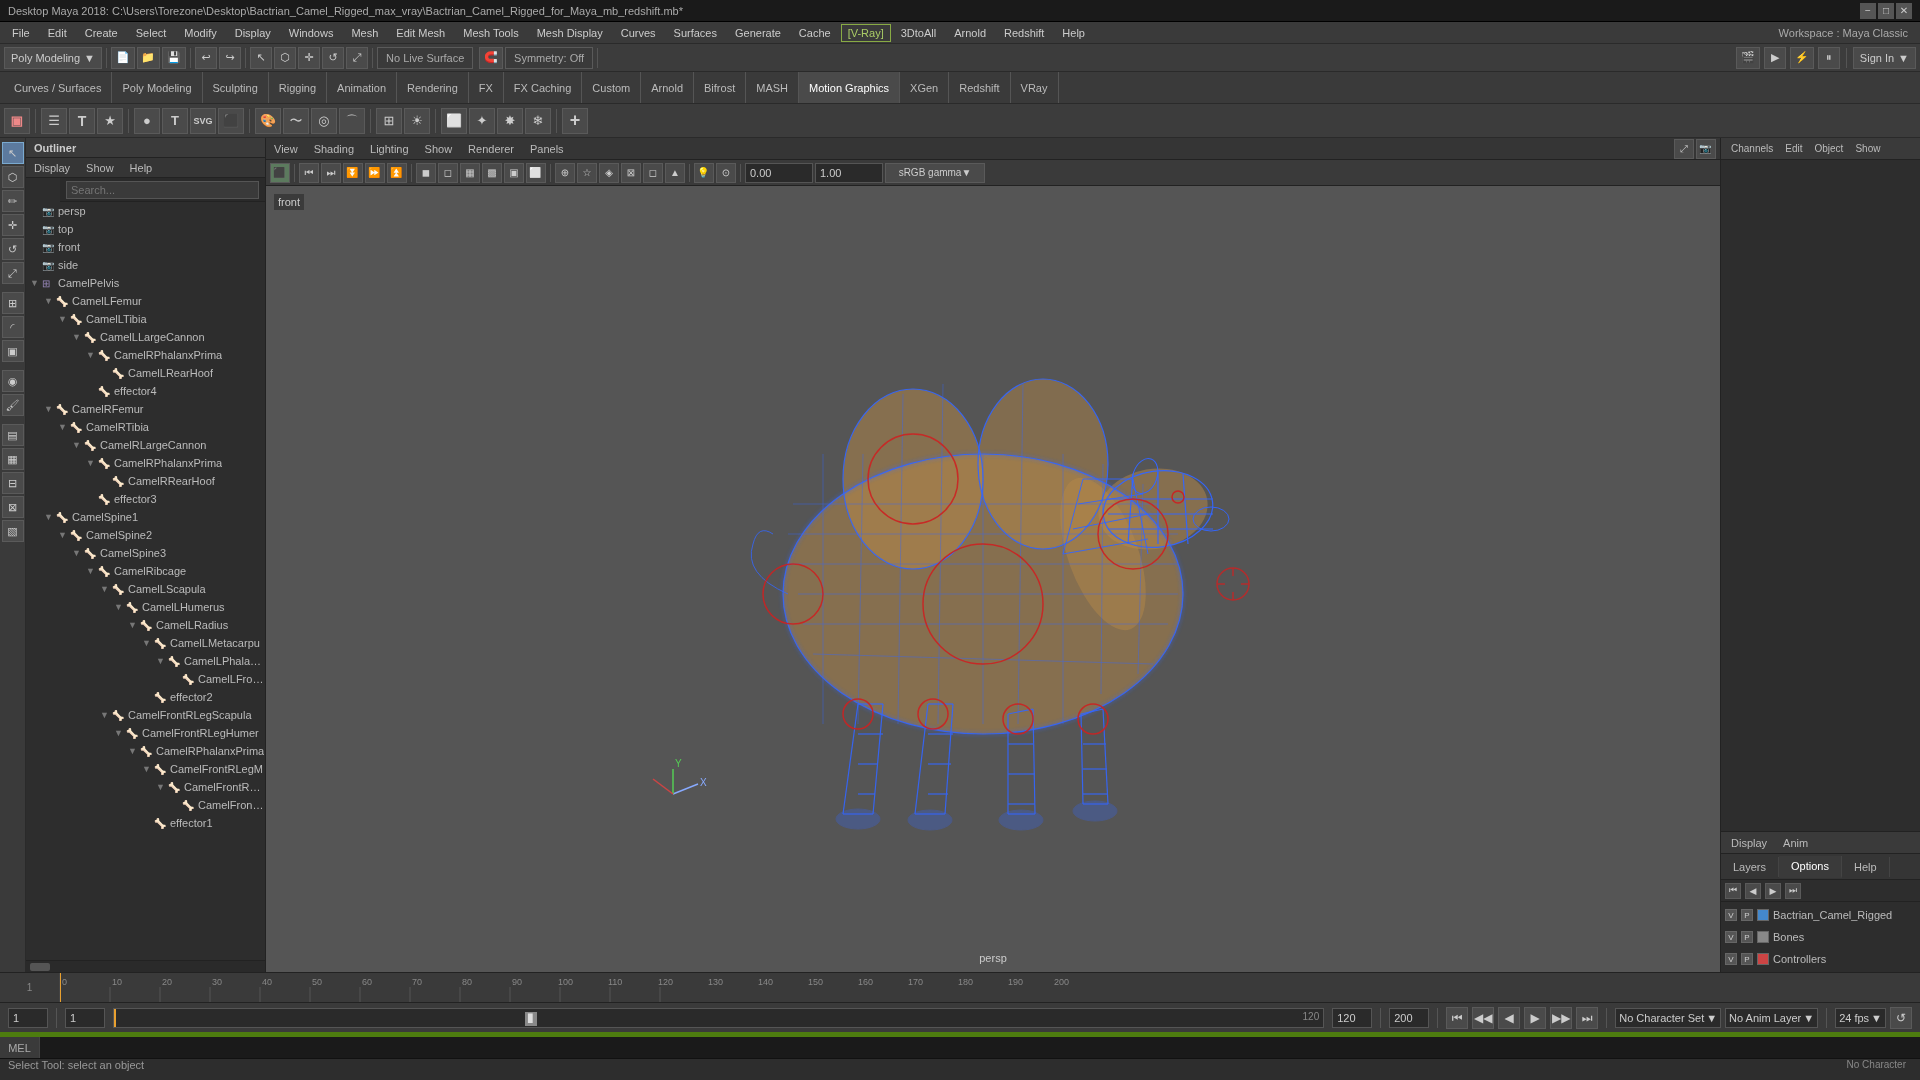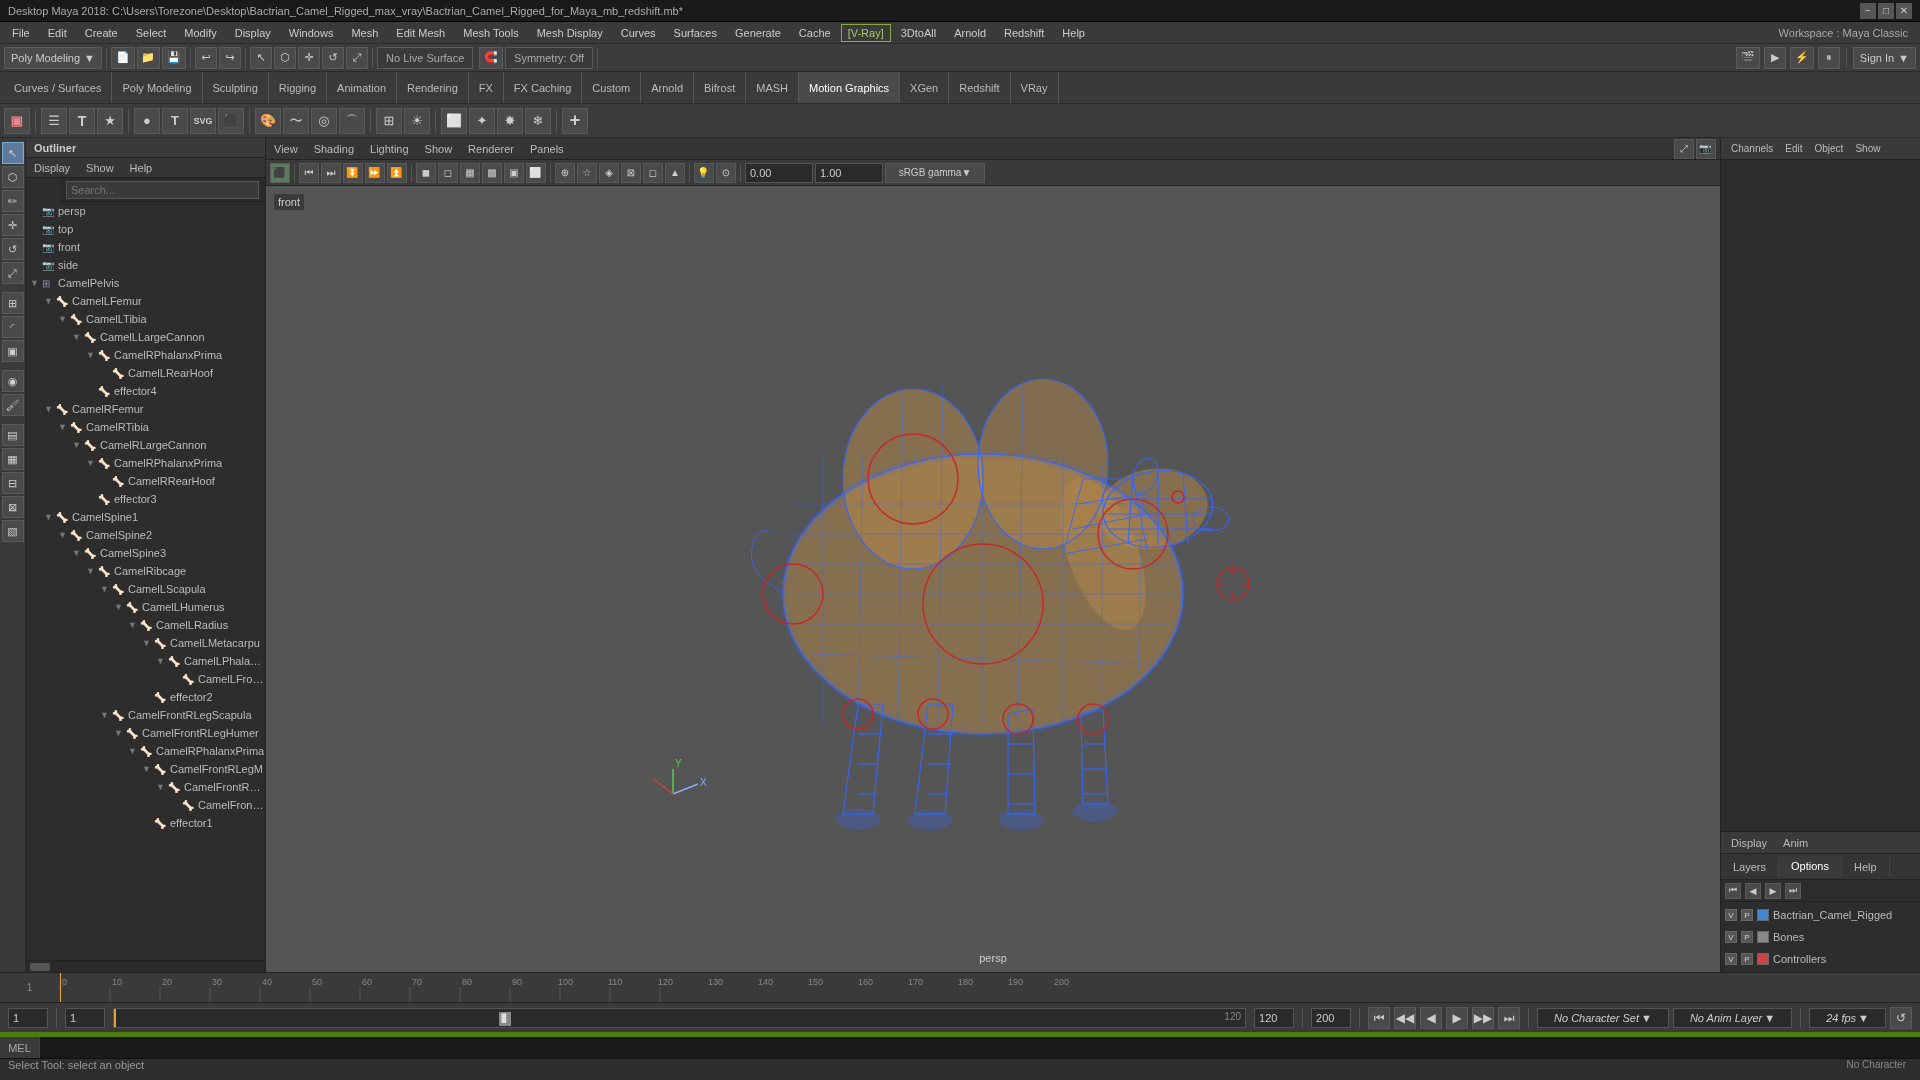--- a/index.html
+++ b/index.html
@@ -547,26 +547,25 @@
       color: #ccc;
       font-size: 12px;
     }
     .pb-separator { width: 1px; height: 20px; background: #555; margin: 0 4px; }
     .pb-dropdown {
       height: 20px;
       background: #2a2a2a;
       border: 1px solid #555;
       color: #ccc;
       font-size: 11px;
-      padding: 0 16px;
+      padding: 0 3px;
       display: flex;
       align-items: center;
       gap: 2px;
       cursor: pointer;
-      font-style: italic;
     }
 
     
     #status-bar {
       height: 22px;
       background: #2d2d2d;
       border-top: 1px solid #111;
       display: flex;
       padding: 0 8px;
     }

